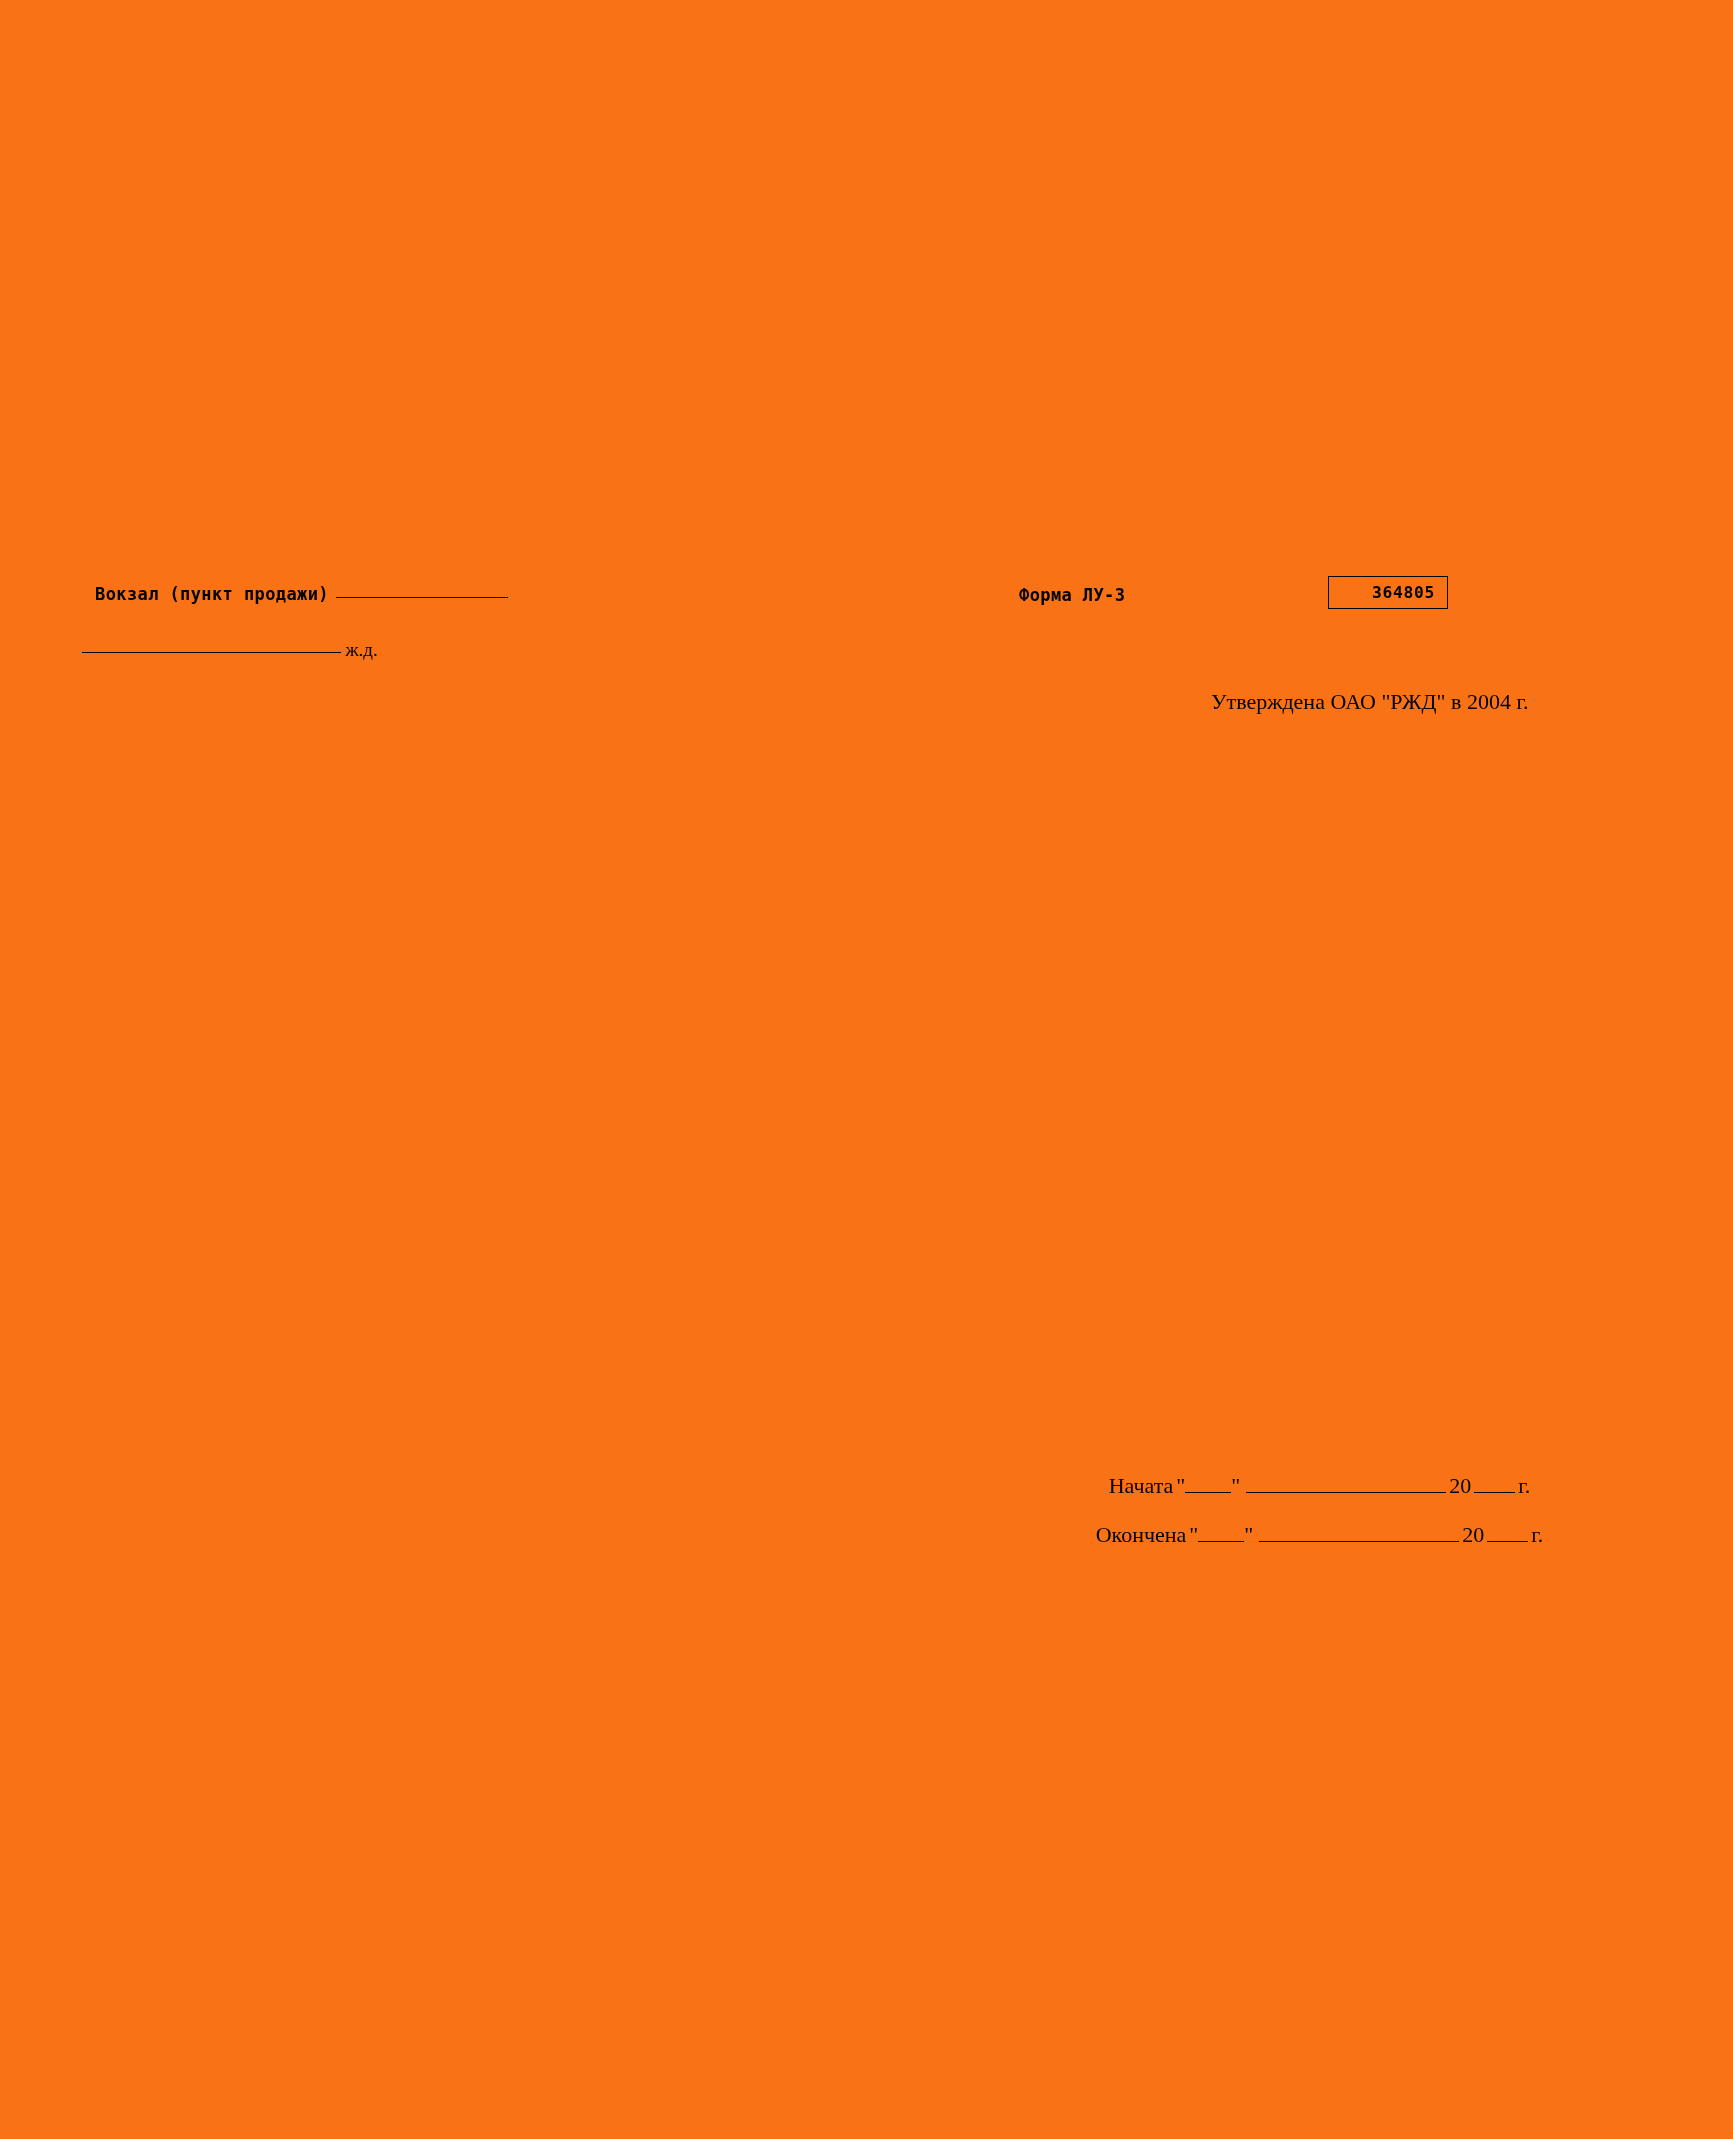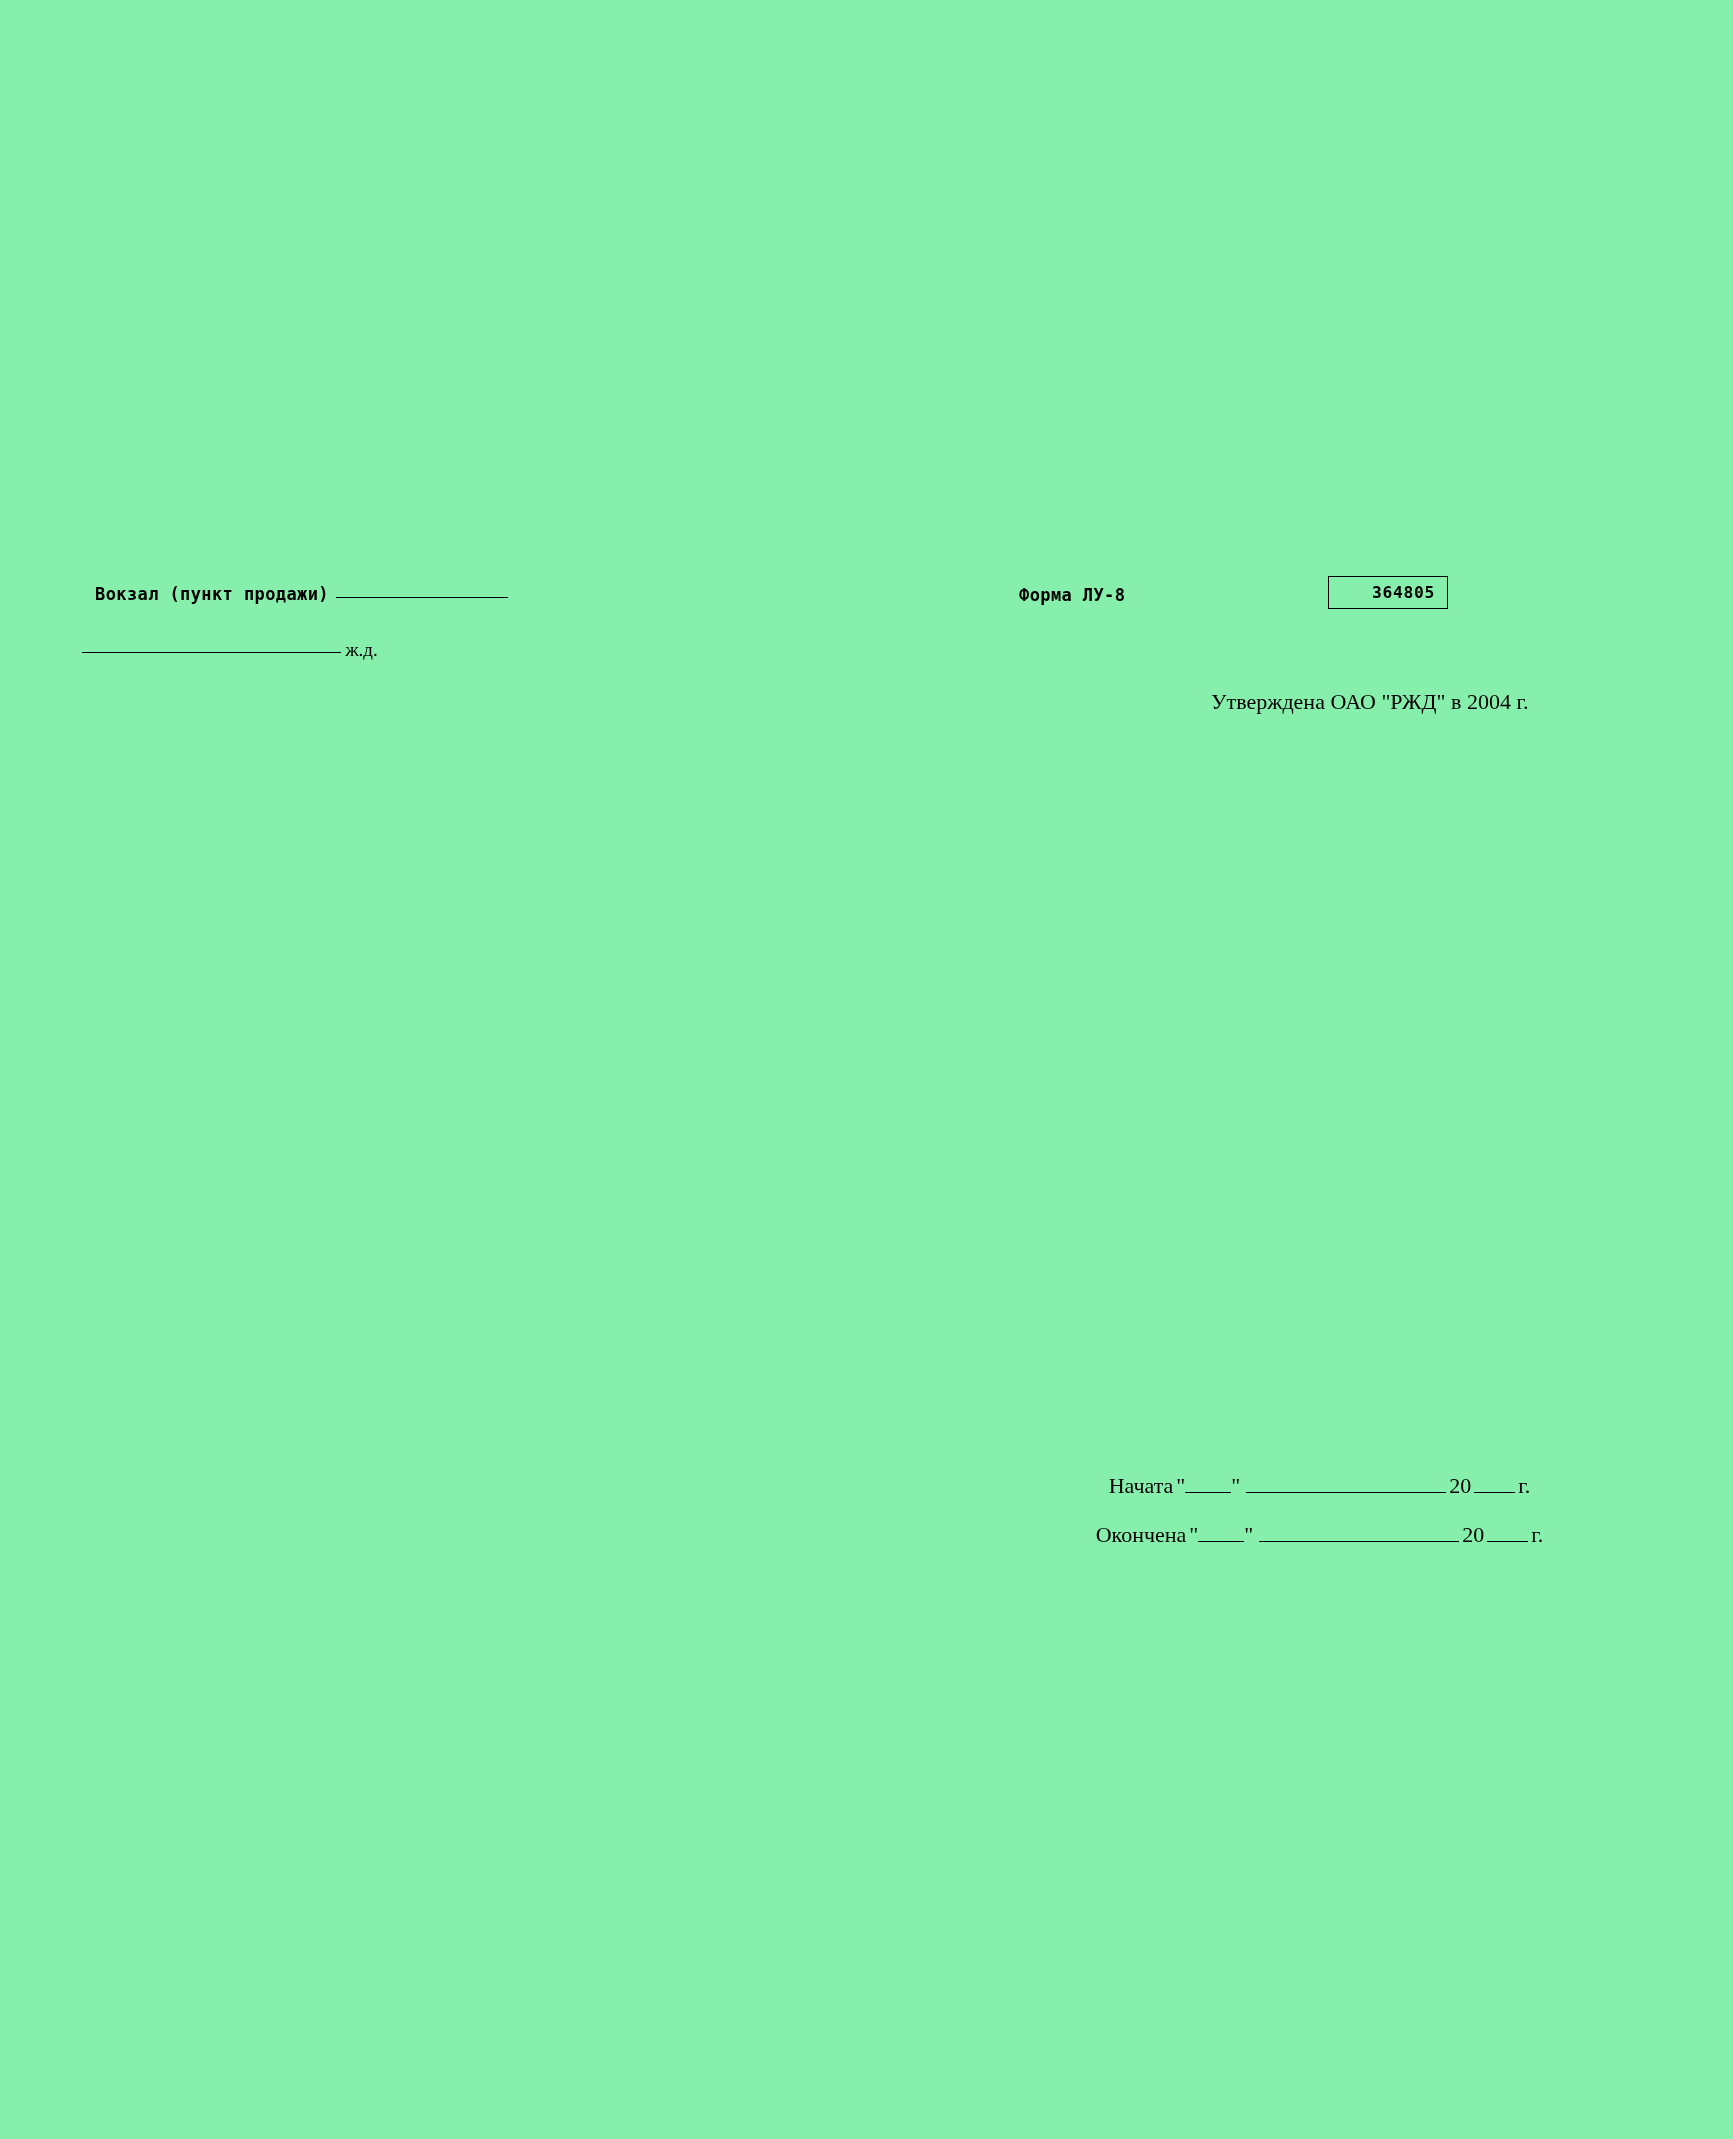--- a/index.html
+++ b/index.html
@@ -16,21 +16,21 @@
     color: #000000;
     overflow: hidden;
   }
 
   .page {
     position: absolute;
     left: 0;
     top: 0;
     width: 1733px;
     height: 2140px;
-    background: #86efac;
+    background: #f97316;
   }
 
   .station-line {
     position: absolute;
     left: 95px;
     top: 584px;
     font-family: "DejaVu Sans Mono", monospace;
     font-size: 17px;
     font-weight: bold;
     letter-spacing: 0.4px;
@@ -169,21 +169,21 @@
 <div class="page">
 
   <div class="station-line">
     <span>Вокзал (пункт продажи)</span><span class="rule"></span>
   </div>
 
   <div class="road-line">
     <span class="rule"></span><span class="lbl">ж.д.</span>
   </div>
 
-  <div class="form-code">Форма ЛУ-8</div>
+  <div class="form-code">Форма ЛУ-3</div>
 
   <div class="serial-box">364805</div>
 
   <div class="approved">Утверждена ОАО "РЖД" в 2004 г.</div>
 
 
   <div class="dates">
 
     <div class="date-row">
       <span class="label">Начата</span>

